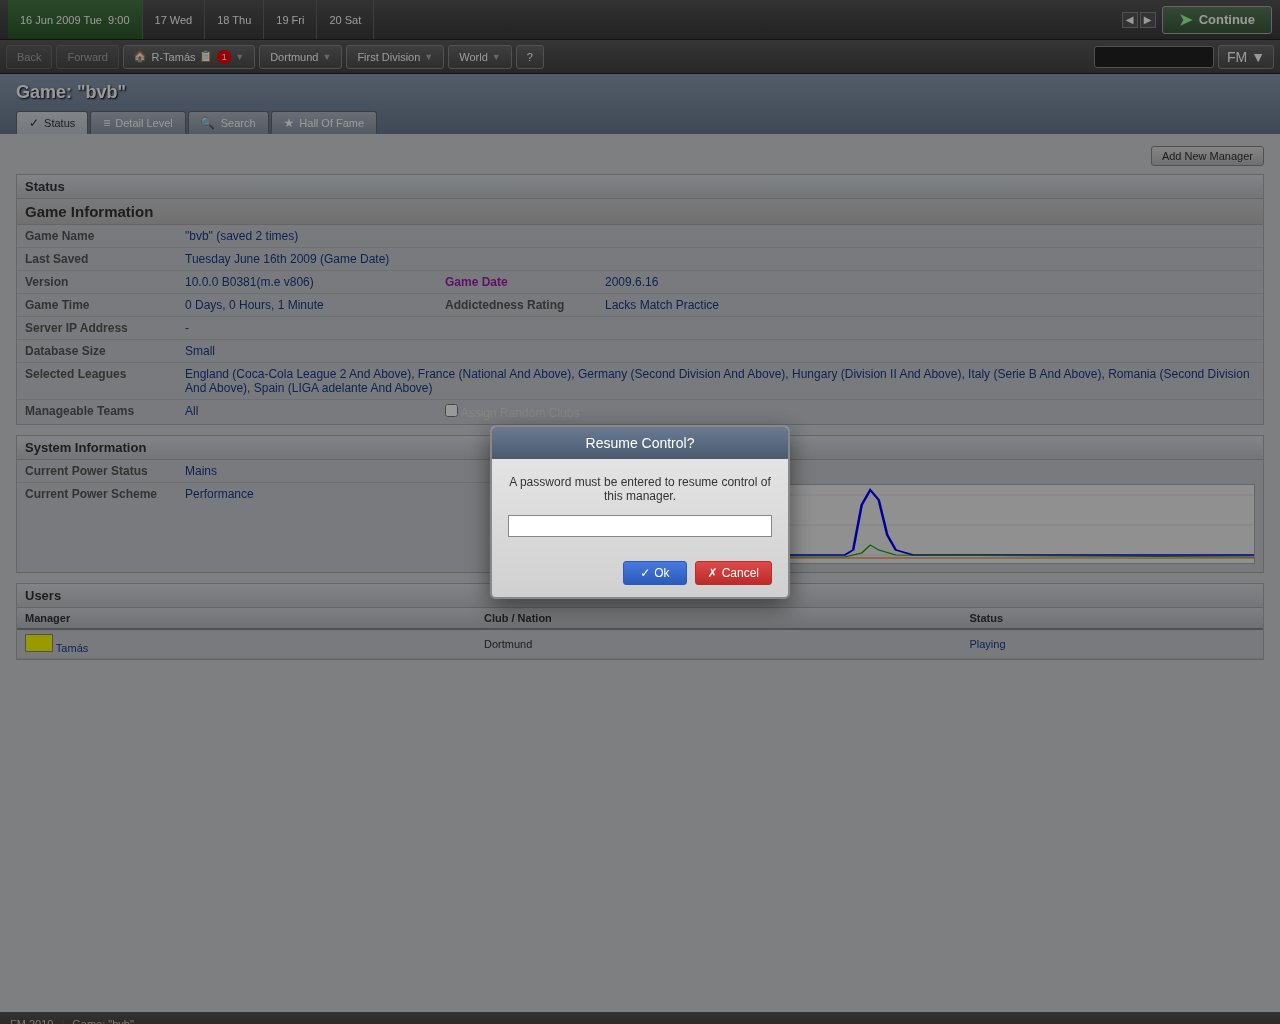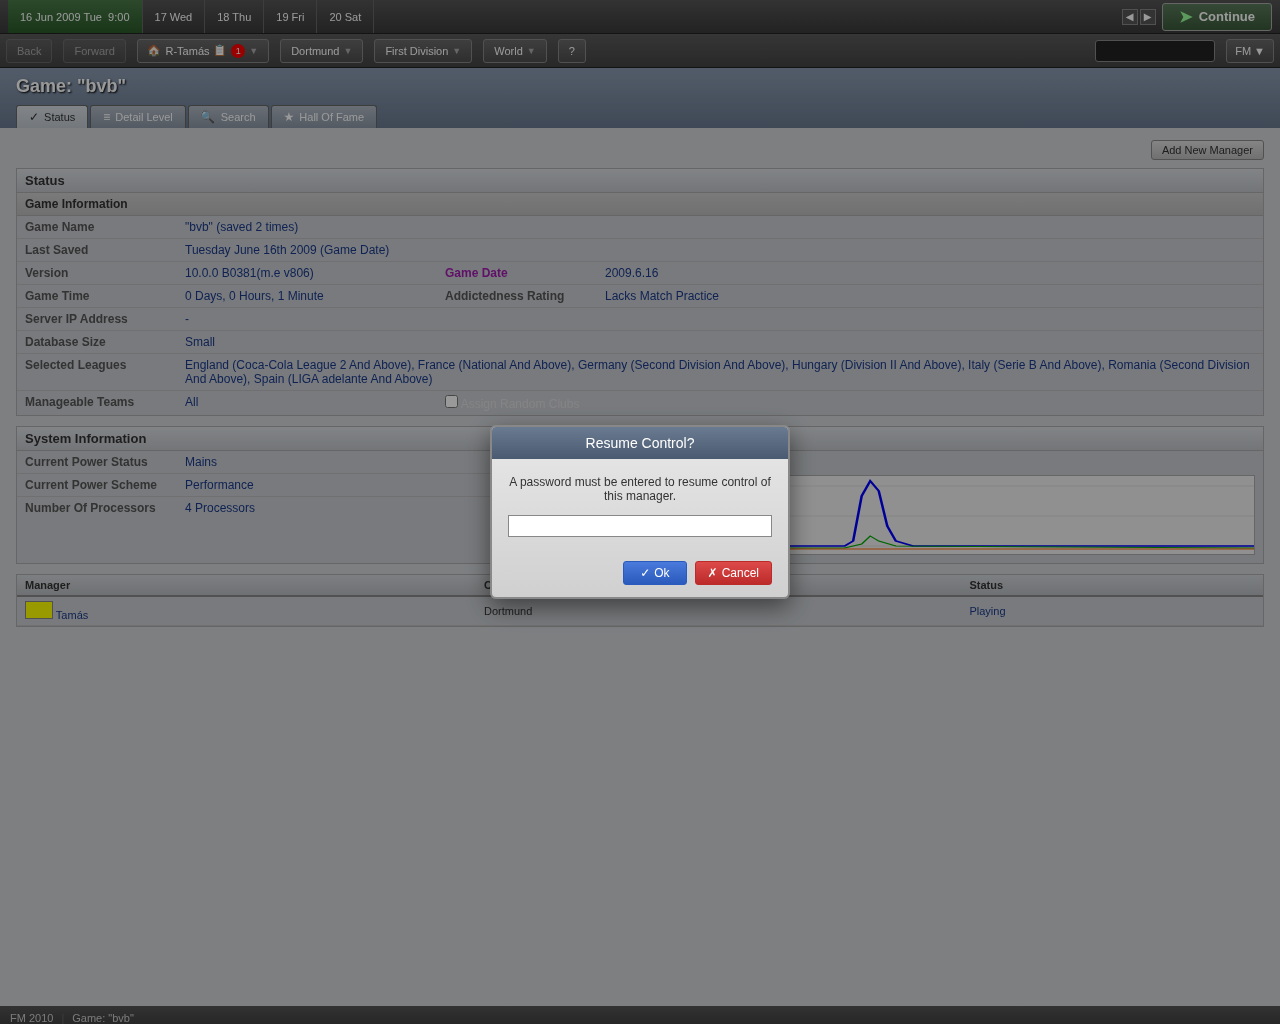--- a/index.html
+++ b/index.html
@@ -1,21 +1,21 @@
 <!DOCTYPE html>
 <html><head>
   <meta charset="utf-8">
   <style>
     * { box-sizing: border-box; margin: 0; padding: 0; }
     body { font-family: 'Segoe UI', Tahoma, Geneva, Verdana, sans-serif; font-size: 12px; background: #3a3a3a; color: #ddd; width: 1280px; height: 1024px; overflow: hidden; position: relative; }
 
     
     #top-bar {
       background: linear-gradient(to bottom, #555, #3a3a3a);
-      height: 34px;
+      height: 40px;
       display: flex;
       align-items: center;
       padding: 0 8px;
       border-bottom: 1px solid #222;
     }
     .date-cell {
       color: #fff;
       font-size: 11px;
       padding: 0 12px;
       border-right: 1px solid #666;
@@ -46,21 +46,21 @@
     }
     .spacer { flex: 1; }
 
     
     #nav-bar {
       background: linear-gradient(to bottom, #5a5a5a, #444);
       height: 34px;
       display: flex;
       align-items: center;
       padding: 0 6px;
-      gap: 11px;
+      gap: 4px;
       border-bottom: 1px solid #222;
     }
     .nav-btn {
       background: linear-gradient(to bottom, #686868, #4e4e4e);
       border: 1px solid #888;
       border-radius: 3px;
       color: #fff;
       padding: 3px 10px;
       cursor: pointer;
       font-size: 11px;
@@ -92,21 +92,21 @@
       height: 22px;
       font-size: 11px;
     }
     .fm-btn {
       background: linear-gradient(to bottom, #686868, #4e4e4e);
       border: 1px solid #888;
       border-radius: 3px;
       color: #fff;
       padding: 3px 8px;
       cursor: pointer;
-      font-size: 11px;
+      font-size: 14px;
       height: 24px;
     }
     .continue-btn {
       background: linear-gradient(to bottom, #5a7a5a, #3a5a3a);
       border: 1px solid #aaa;
       border-radius: 3px;
       color: #fff;
       padding: 4px 16px;
       cursor: pointer;
       font-size: 13px;
@@ -452,21 +452,21 @@
 
   <div id="content-area">
     <div id="top-action">
       <button class="add-manager-btn">
         <span>Add New Manager</span>
       </button>
     </div>
 
     <div class="section">
       <div class="section-title">Status</div>
-      <div class="section-title" style="background: linear-gradient(to bottom, #ccc, #bbb); font-size: 12px;">Game Information</div>
+      <div class="section-title" style="background: linear-gradient(to bottom, #ccc, #bbb); font-size: 15px;">Game Information</div>
       <table class="info-table">
         <tbody>
             <tr>
           <td>Game Name</td>
           <td class="value" colspan="3">"bvb" (saved 2 times)</td>
         </tr>
         <tr>
           <td>Last Saved</td>
           <td class="value" colspan="3">Tuesday June 16th 2009 (Game Date)</td>
         </tr>
@@ -513,24 +513,20 @@
           <table class="info-table">
             <tbody>
                 <tr>
               <td>Current Power Status</td>
               <td class="value">Mains</td>
             </tr>
             <tr>
               <td>Current Power Scheme</td>
               <td class="value">Performance</td>
             </tr>
-            <tr>
-              <td>Number Of Processors</td>
-              <td class="value">4 Processors</td>
-            </tr>
           </tbody>
             </table>
         </div>
         <div style="padding: 8px;">
           <div style="font-size: 11px; color: #555; margin-bottom: 4px;">Processor Usage</div>
           <div class="graph-container">
             <span class="graph-label-100">100%</span>
             <span class="graph-label-0">0%</span>
             <svg width="100%" height="80" viewBox="0 0 350 80" preserveAspectRatio="none">
 
@@ -543,20 +539,21 @@
               <polyline points="0,72 100,72 110,72 120,68 125,60 130,65 140,70 350,72" fill="none" stroke="#00aa00" stroke-width="1"></polyline>
 
               <polyline points="0,73 350,73" fill="none" stroke="#ff6600" stroke-width="1"></polyline>
             </svg>
           </div>
         </div>
       </div>
     </div>
 
     <div class="section">
+      <div class="section-title">Users</div>
       <table class="users-table">
         <thead>
           <tr>
             <th>Manager</th>
             <th>Club / Nation</th>
             <th>Status</th>
           </tr>
         </thead>
         <tbody>
           <tr>

